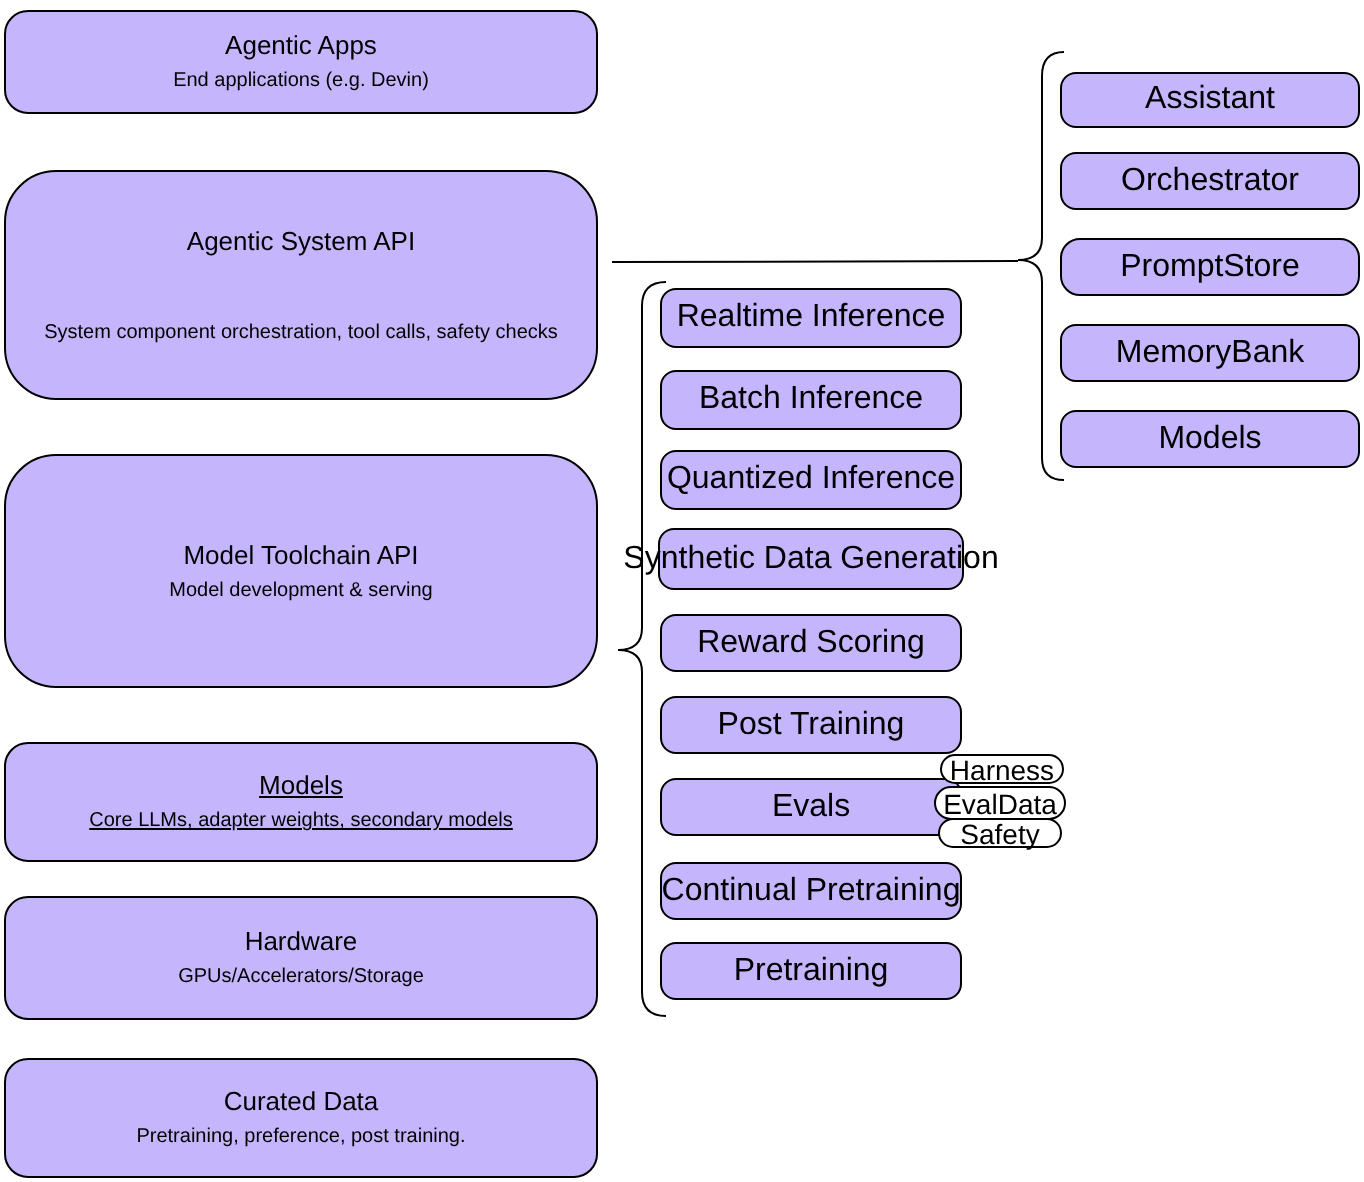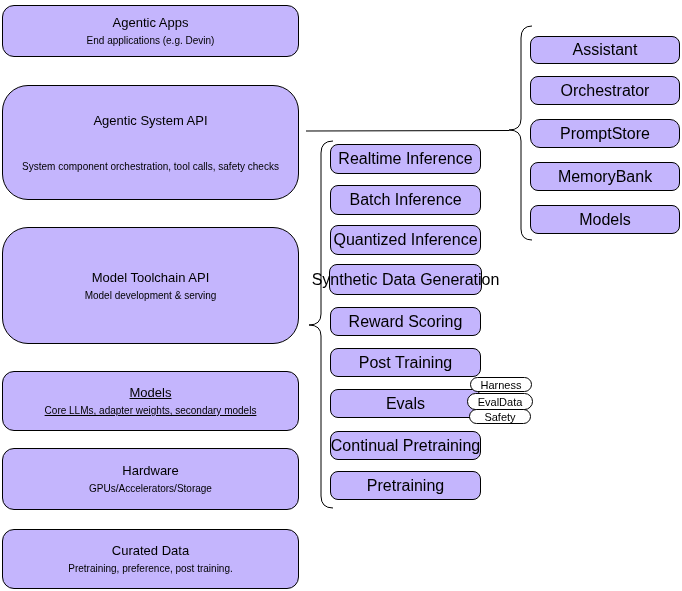--- a/index.html
+++ b/index.html
@@ -57,21 +57,21 @@
   }
   .oval {
     position: absolute;
     box-sizing: border-box;
     background: #ffffff;
     border: 1px solid #000000;
     border-radius: 999px;
     display: flex;
     align-items: center;
     justify-content: center;
-    font-size: 11px;
+    font-size: 14px;
     line-height: 12px;
     white-space: nowrap;
     z-index: 3;
   }
 </style>
 </head>
 <body>
 
 <div class="canvas">
 

